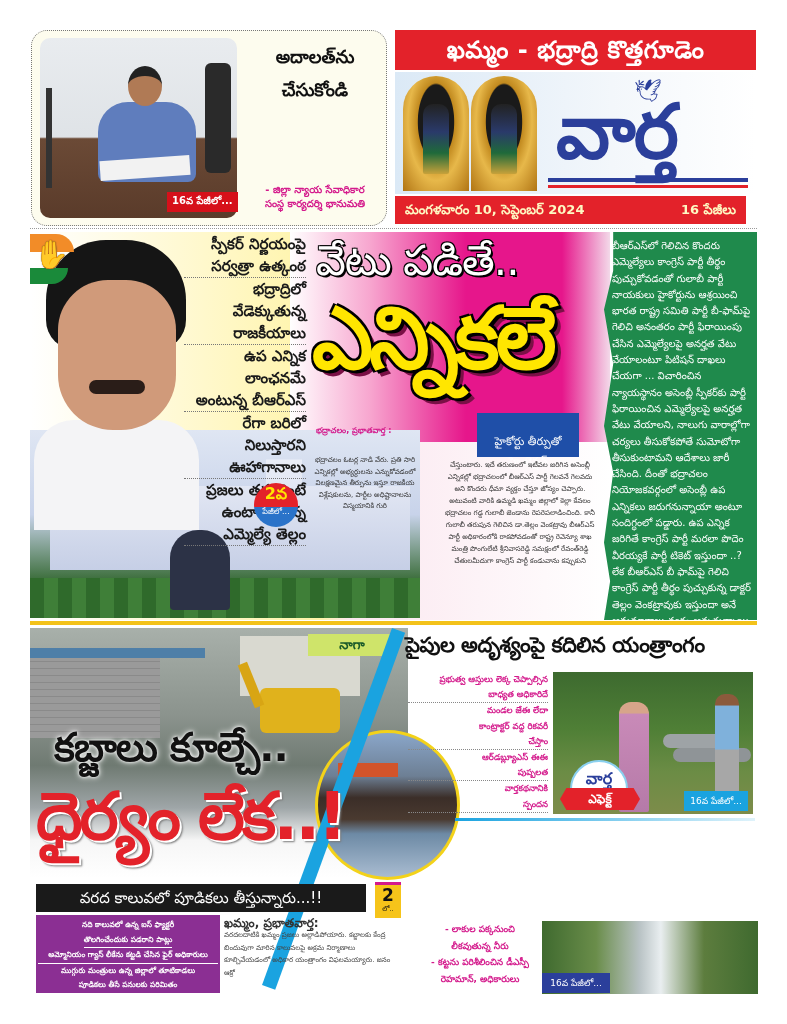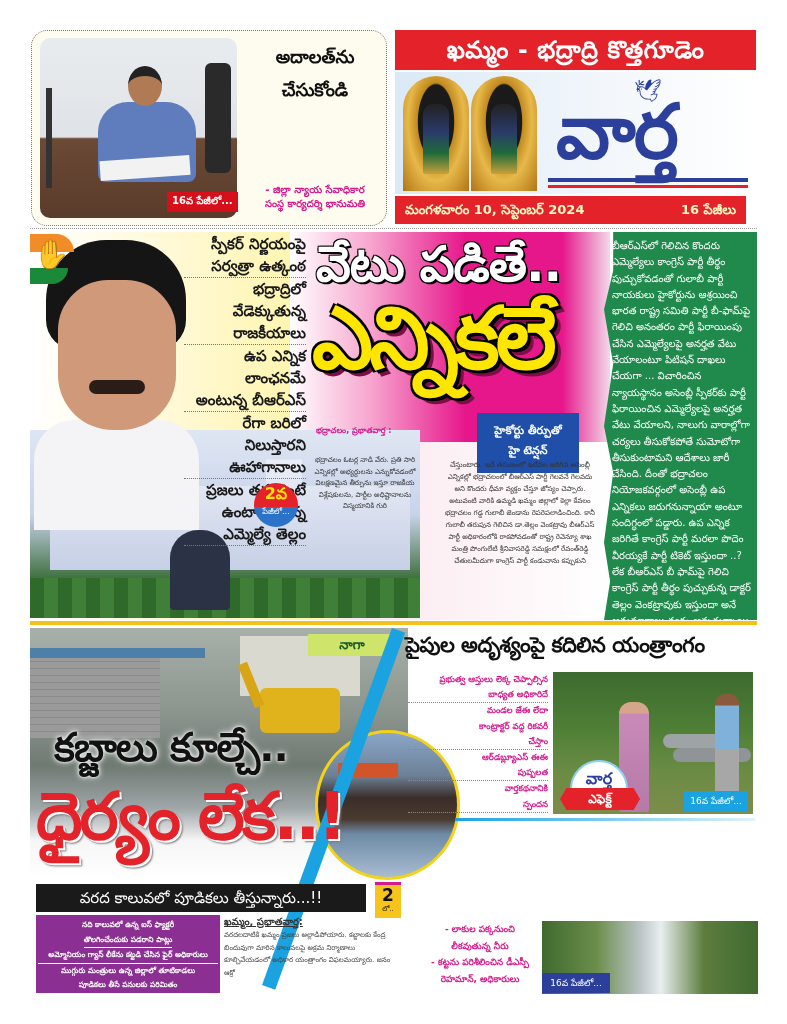--- a/index.html
+++ b/index.html
@@ -51,23 +51,23 @@
   .assembly .statue { position:absolute; left: 140px; top: 100px; width: 60px; height: 80px; background: #2c3246; border-radius: 28px 28px 4px 4px; }
   .assembly .trees { position:absolute; left: 0; bottom: 0; width: 100%; height: 40px; background: repeating-linear-gradient(90deg,#2f6a2b 0 14px,#3f7f38 14px 28px); }
 
   .sub-heads { left: 184px; top: 233px; width: 122px; }
   .sub-heads .line { font-size: 15px; font-weight: bold; text-align: right; line-height: 22px; color: #1a1a1a; }
   .sub-heads .sep { border-bottom: 1px dotted #777; }
   .page2-badge { left: 254px; top: 483px; width: 44px; height: 44px; border-radius: 50%; background: linear-gradient(180deg,#e3222a 55%,#2a73c9 55%); color: #fff; text-align: center; }
   .page2-badge .num { display:block; font-size: 16px; font-weight: 900; color:#ffe600; line-height: 22px; }
   .page2-badge .lbl { display:block; font-size: 8px; line-height: 14px; }
 
-  .kicker { left: 316px; top: 236px; width: 270px; font-size: 49px; font-weight: 700; color: #fff; text-shadow: 2px 2px 0 #000, -1px -1px 0 #000, 1px -1px 0 #000, -1px 1px 0 #000; letter-spacing: -1px; white-space: nowrap; }
+  .kicker { left: 316px; top: 236px; width: 270px; font-size: 42px; font-weight: 400; color: #fff; text-shadow: 2px 2px 0 #000, -1px -1px 0 #000, 1px -1px 0 #000, -1px 1px 0 #000; letter-spacing: -1px; white-space: nowrap; }
   .headline { left: 312px; top: 278px; width: 290px; font-size: 86px; font-weight: 900; color: #ffe600; text-shadow: 3px 3px 0 #000, -2px -2px 0 #000, 2px -2px 0 #000, -2px 2px 0 #000, 6px 6px 0 #7a1046; letter-spacing: -4px; white-space: nowrap; line-height: 120px; }
-  .hc-box { left: 477px; top: 413px; width: 102px; height: 60px; background: #1f4fa8; color: #fff; text-align: center; font-size: 11px; font-weight: bold; line-height: 20px; padding-top: 8px; }
+  .hc-box { left: 477px; top: 413px; width: 102px; height: 44px; background: #1f4fa8; color: #fff; text-align: center; font-size: 11px; font-weight: normal; line-height: 20px; padding-top: 19px; }
   .dateline { left: 316px; top: 426px; font-size: 8px; color: #d41a8c; font-weight: bold; }
   .body-col1 { left: 305px; top: 443px; width: 120px; font-size: 7px; line-height: 11.5px; text-align: center; color: #333; margin-top: 12px; }
   .body-col2 { left: 445px; top: 459px; width: 150px; font-size: 7px; line-height: 12px; text-align: center; color: #333; }
 
   .green-box { left: 604px; top: 232px; width: 153px; height: 388px; background: #1f8a4c; clip-path: polygon(6% 0,100% 0,100% 100%,0 100%,4% 90%,0 80%,6% 62%,0 50%,6% 34%,0 20%,6% 10%); }
   .green-text { left: 612px; top: 238px; width: 142px; font-size: 10px; line-height: 16.3px; color: #fff; text-align: left; }
 
   .yellow-rule { left: 30px; top: 621px; width: 727px; height: 4px; background: #f3c21a; }
 
   
@@ -83,21 +83,21 @@
   .blue-diag { left: 392px; top: 628px; width: 14px; height: 380px; background: #1aa3e0; transform: rotate(20deg); transform-origin: top left; }
   .enc-kicker { left: 54px; top: 724px; font-size: 40px; font-weight: 900; color: #111; text-shadow: 0 0 3px #fff, 0 0 6px #fff; letter-spacing: -1px; white-space: nowrap; }
   .enc-head { left: 36px; top: 778px; font-size: 66px; font-weight: 900; color: #e3222a; text-shadow: 2px 2px 0 #fff, 3px 3px 2px #7a7a7a; letter-spacing: -3px; white-space: nowrap; }
   .black-bar { left: 36px; top: 884px; width: 330px; height: 28px; background: #1a1a1a; color: #fff; font-size: 15px; line-height: 28px; text-align: center; }
   .yellow-tag { left: 375px; top: 882px; width: 26px; height: 36px; background: #f6c41a; border-top: 3px solid #d41a8c; text-align: center; }
   .yellow-tag .n { display:block; font-size: 17px; font-weight: 900; line-height: 20px; }
   .yellow-tag .l { display:block; font-size: 7px; }
   .purple-box { left: 36px; top: 915px; width: 184px; height: 78px; background: #8b2f93; color: #fff; text-align: center; padding: 3px 2px; }
   .purple-box .pl { font-size: 7.5px; line-height: 14.5px; font-weight: bold; }
   .purple-box .ul { border-bottom: 1px solid #fff; display: inline-block; }
-  .enc-dateline { left: 224px; top: 916px; font-size: 10px; font-weight: bold; color: #333; text-decoration: underline; }
+  .enc-dateline { left: 224px; top: 916px; font-size: 12px; font-weight: bold; color: #333; }
   .enc-body { left: 224px; top: 929px; width: 170px; font-size: 7px; line-height: 12.5px; color: #444; }
 
   
   .pipe-head { left: 405px; top: 633px; width: 352px; font-size: 21px; font-weight: 900; color: #111; white-space: nowrap; letter-spacing: -0.5px; }
   .pipe-subs { left: 408px; top: 672px; width: 140px; text-align: right; }
   .pipe-subs .s { font-size: 8.5px; line-height: 15.2px; color: #d41a8c; font-weight: bold; }
   .pipe-subs .dot { border-bottom: 1px dotted #888; }
   .pipe-photo { left: 553px; top: 672px; width: 200px; height: 142px; background: linear-gradient(180deg,#3d6a2f 0%,#4f7f36 40%,#6b8c45 70%,#7d8c4a 100%); overflow:hidden; }
   .pipe-photo .pipe1 { position:absolute; left:110px; top:62px; width:70px; height:14px; background:#9ea3a6; border-radius: 7px; }
   .pipe-photo .pipe2 { position:absolute; left:120px; top:76px; width:78px; height:14px; background:#8f9497; border-radius: 7px; }

